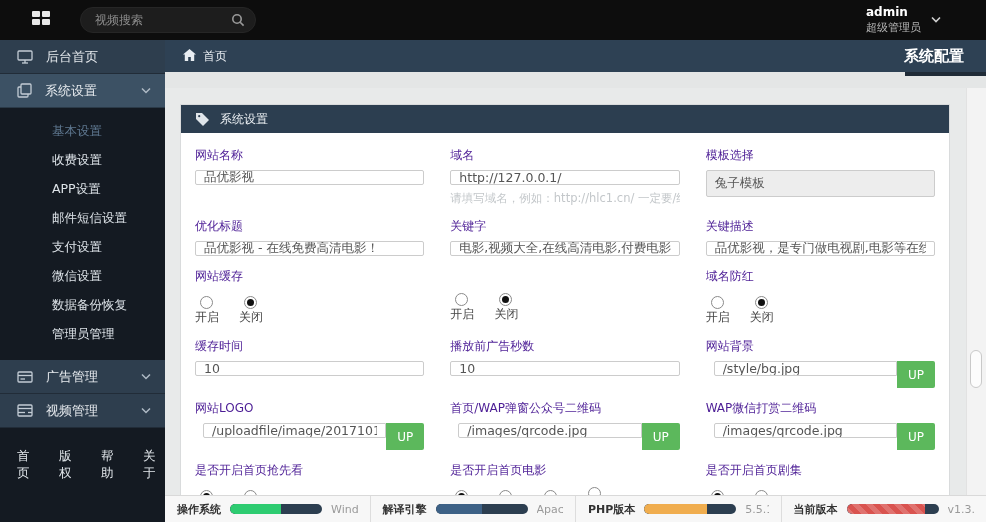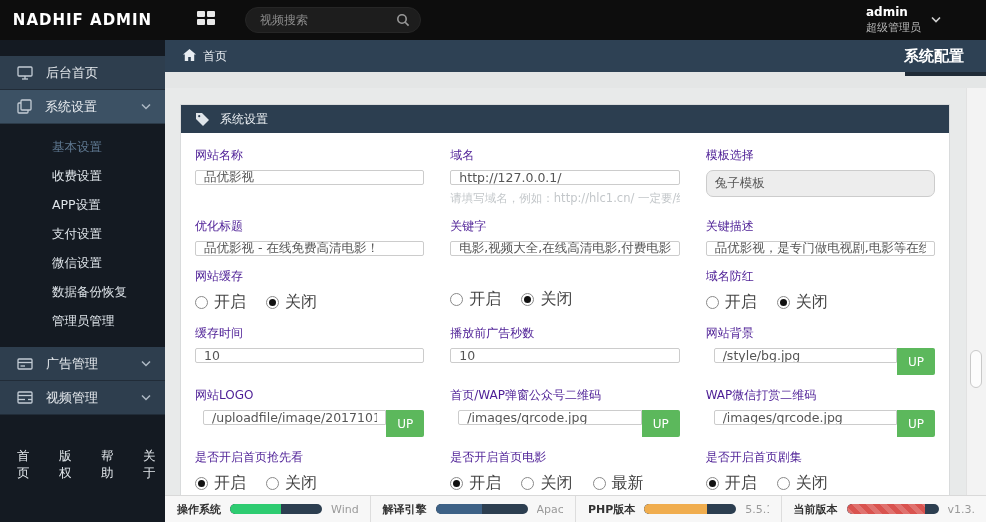--- a/index.html
+++ b/index.html
@@ -18,21 +18,21 @@
   .user { margin-left:auto; margin-right:45px; display:flex; align-items:center; gap:10px; color:#fff; cursor:pointer; }
   .user-name { font-size:12px; font-weight:bold; line-height:1.3; }
   .user-role { font-size:11px; color:#b5b5b5; line-height:1.3; }
   .chev { color:#cfcfcf; display:flex; }
 
   
   .sidebar { background:#141a22; position:relative; color:#e6eaee; }
   .side-item { height:34px; display:flex; align-items:center; padding:0 14px 0 17px; background:#2e3e4e; border-bottom:1px solid rgba(0,0,0,.28); font-size:13px; cursor:pointer; }
   .side-item .s-ic { display:flex; margin-right:13px; color:#c3ccd5; }
   .side-item .s-chev { margin-left:auto; color:#aeb9c4; display:flex; }
-  .side-item.first { margin-top:16px; }
+  .side-item.first { margin-top:0; }
   .side-item.active { background:#3c5164; }
   .submenu { padding:9px 0 11px; }
   .sub-item { height:29px; display:flex; align-items:center; padding-left:52px; font-size:12.5px; color:#dde3e8; cursor:pointer; }
   .sub-item.active { color:#5f7891; }
   .side-footer { position:absolute; bottom:40px; left:17px; display:flex; gap:20px; font-size:12.5px; color:#e3e8ec; }
   .side-footer span { cursor:pointer; }
 
   
   .content { position:relative; background:#e8eaea; overflow:hidden; }
   .breadcrumb-bar { height:32px; background:#2e4154; display:flex; align-items:center; padding:0 22px 0 18px; }
@@ -43,27 +43,27 @@
 
   .panel { margin:16px 36px 0 15px; background:#fff; border:1px solid #d9dbdc; }
   .panel-header { background:#2c3e50; color:#eef2f5; font-size:12px; height:28px; display:flex; align-items:center; gap:11px; padding:0 15px; }
   .panel-header .p-ic { display:flex; color:#dfe5ea; }
   .panel-body { padding:14px 14px 4px; }
 
   .form-row { display:flex; gap:26px; margin-bottom:12px; }
   .field { flex:1; min-width:0; }
   .field > label { display:block; font-size:12px; color:#4c1d95; margin-bottom:6px; min-height:14px; white-space:nowrap; overflow:hidden; }
   .text-input { display:block; width:100%; height:15px; border:1px solid #ccc; border-radius:2px; padding:0 8px; font-size:12.5px; color:#555; font-family:inherit; background:#fff; outline:none; white-space:nowrap; overflow:hidden; }
-  .select-box { height:27px; border:1px solid #ccc; border-radius:7px; padding:0 8px; font-size:12.5px; color:#555; background:#ededed; display:flex; align-items:center; cursor:pointer; }
+  .select-box { height:27px; border:1px solid #ccc; border-radius:2px; padding:0 8px; font-size:12.5px; color:#555; background:#ededed; display:flex; align-items:center; cursor:pointer; }
   .hint { font-size:11.5px; color:#c3c7ca; margin-top:6px; white-space:nowrap; overflow:hidden; }
   .input-group { display:flex; }
   .input-group .text-input { flex:1; min-width:0; border-radius:2px 0 0 2px;margin-left:8px; }
   .up-btn { width:38px; height:27px; background:#5cb85c; color:#fff; border:none; font-size:12px; font-family:inherit; border-radius:0 2px 2px 0; cursor:pointer; }
 
-  .ropt { display:inline-flex; align-items:center; margin-right:15px; font-size:16px; color:#444; cursor:pointer; }
+  .ropt { display:inline-flex; align-items:flex-end; margin-right:15px; font-size:12px; color:#444; cursor:pointer;flex-direction:column; }
   .rc { width:13px; height:13px; border:1px solid #8a8a8a; border-radius:50%; background:#fff; display:inline-flex; align-items:center; justify-content:center; margin-right:6px; flex-shrink:0; }
   .rd { width:7px; height:7px; border-radius:50%; background:#111; opacity:0; }
   .ropt[data-checked="true"] .rd { opacity:1; }
 
   
   .scroll-track { position:absolute; top:48px; right:0; bottom:27px; width:20px; background:#f3f3f3; border-left:1px solid #e2e2e2; }
   .scroll-thumb { position:absolute; top:262px; left:3px; width:12px; height:38px; background:#fcfcfc; border:1px solid #c9c9c9; border-radius:7px; cursor:pointer; }
 
   
   .statusbar { position:absolute; left:0; right:0; bottom:0; height:27px; background:#f7f7f7; border-top:1px solid #d9d9d9; display:flex; }
@@ -74,21 +74,20 @@
   .bar-fill { display:block; height:100%; border-radius:5px 0 0 5px; }
   .striped { background-image:repeating-linear-gradient(45deg,rgba(255,255,255,.18) 0 5px,transparent 5px 10px); }
   .status-value { font-size:11px; color:#9a9a9a; white-space:nowrap; overflow:hidden; }
 </style>
 </head>
 <body>
 
 <div class="app">
 
   <header class="topbar">
-    <div class="logo">NADHIF ADMIN</div>
     <div class="grid-btn">
       <span>
         <svg width="22" height="18" viewBox="0 0 22 18">
             <rect x="2" y="2" width="8" height="6" rx="1" fill="currentColor"></rect>
             <rect x="12" y="2" width="8" height="6" rx="1" fill="currentColor"></rect>
             <rect x="2" y="10" width="8" height="6" rx="1" fill="currentColor"></rect>
             <rect x="12" y="10" width="8" height="6" rx="1" fill="currentColor"></rect>
           </svg>
       </span>
     </div>
@@ -136,20 +135,21 @@
       <span class="s-chev">
         <svg width="10" height="7" viewBox="0 0 10 7" fill="none" stroke="currentColor" stroke-width="1.5">
             <polyline points="1,1.5 5,5.5 9,1.5"></polyline>
           </svg>
       </span>
     </div>
     <div class="submenu">
       <div class="sub-item active">基本设置</div>
       <div class="sub-item">收费设置</div>
       <div class="sub-item">APP设置</div>
+      <div class="sub-item">邮件短信设置</div>
       <div class="sub-item">支付设置</div>
       <div class="sub-item">微信设置</div>
       <div class="sub-item">数据备份恢复</div>
       <div class="sub-item">管理员管理</div>
     </div>
     <div class="side-item">
       <span class="s-ic">
         <svg width="16" height="12" viewBox="0 0 16 12" fill="none" stroke="currentColor" stroke-width="1.3">
             <rect x="1" y="1" width="14" height="10" rx="1"></rect>
             <line x1="1" y1="4.5" x2="15" y2="4.5"></line>

